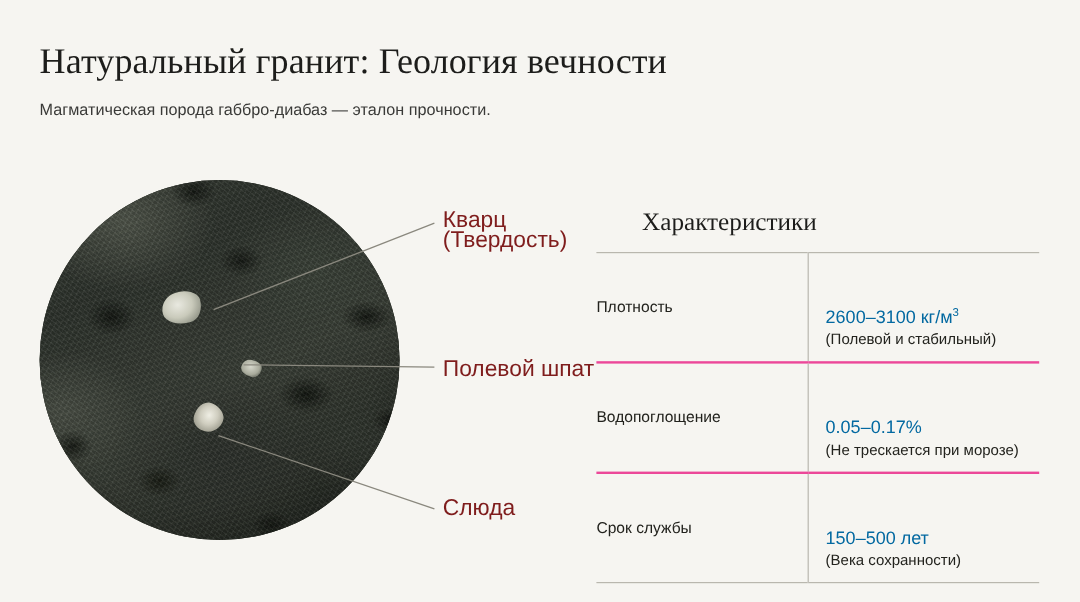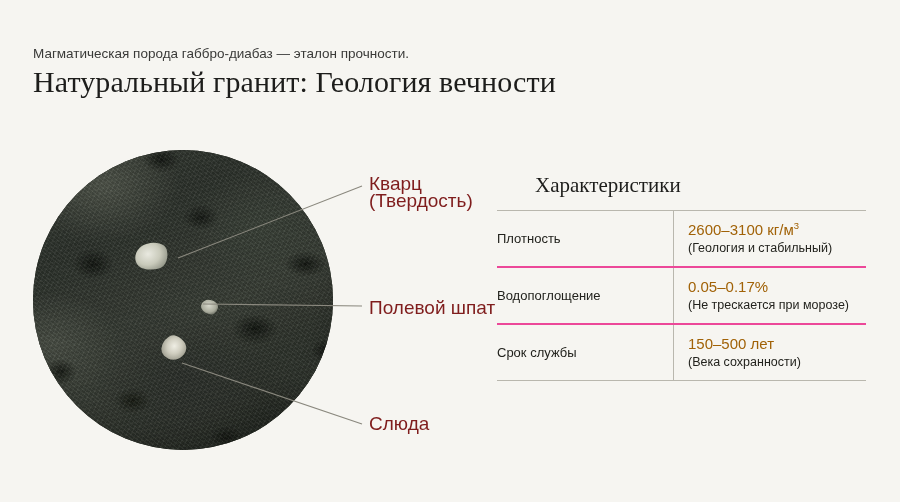--- a/index.html
+++ b/index.html
@@ -197,42 +197,43 @@
     line-height: 18px;
     color: #22221d;
   }
   .spec-value {
     border-left: 1px solid #b9b7ae;
     padding-left: 14px !important;
   }
   .spec-primary {
     font-size: 15px;
     line-height: 20px;
-    color: #a16207;
+    color: #0369a1;
+    margin-top: 35px;
   }
   .spec-primary sup {
     font-size: 9.5px;
     vertical-align: super;
     line-height: 0;
   }
   .spec-secondary {
     font-size: 12.5px;
     line-height: 17px;
     color: #23231e;
   }
   .spec-secondary:empty { display: none; }
 </style>
 </head>
 <body>
 
 <div id="page">
 
   <div id="header">
+    <div id="page-title">Натуральный гранит: Геология вечности</div>
     <div id="page-subtitle">Магматическая порода габбро-диабаз — эталон прочности.</div>
-    <div id="page-title">Натуральный гранит: Геология вечности</div>
   </div>
 
   <div id="specimen-wrap">
     <div id="specimen-circle">
       <div class="tex" id="tex-base"></div>
       <div class="tex" id="tex-crystals-light"></div>
       <div class="tex" id="tex-crystals-dark"></div>
       <div class="tex" id="tex-grain"></div>
       <div class="tex" id="tex-vignette"></div>
       <div class="inclusion" id="inclusion-quartz"></div>
@@ -259,21 +260,21 @@
   </div>
 
   <div id="spec-panel">
     <div id="spec-title">Характеристики</div>
     <table id="spec-table">
       <tbody>
         <tr>
           <td class="spec-name">Плотность</td>
           <td class="spec-value">
             <div class="spec-primary"><span>2600–3100 кг/м</span><sup>3</sup></div>
-            <div class="spec-secondary">(Геология и стабильный)</div>
+            <div class="spec-secondary">(Полевой и стабильный)</div>
           </td>
         </tr>
         <tr>
           <td class="spec-name">Водопоглощение</td>
           <td class="spec-value">
             <div class="spec-primary"><span>0.05–0.17%</span><sup></sup></div>
             <div class="spec-secondary">(Не трескается при морозе)</div>
           </td>
         </tr>
         <tr>

